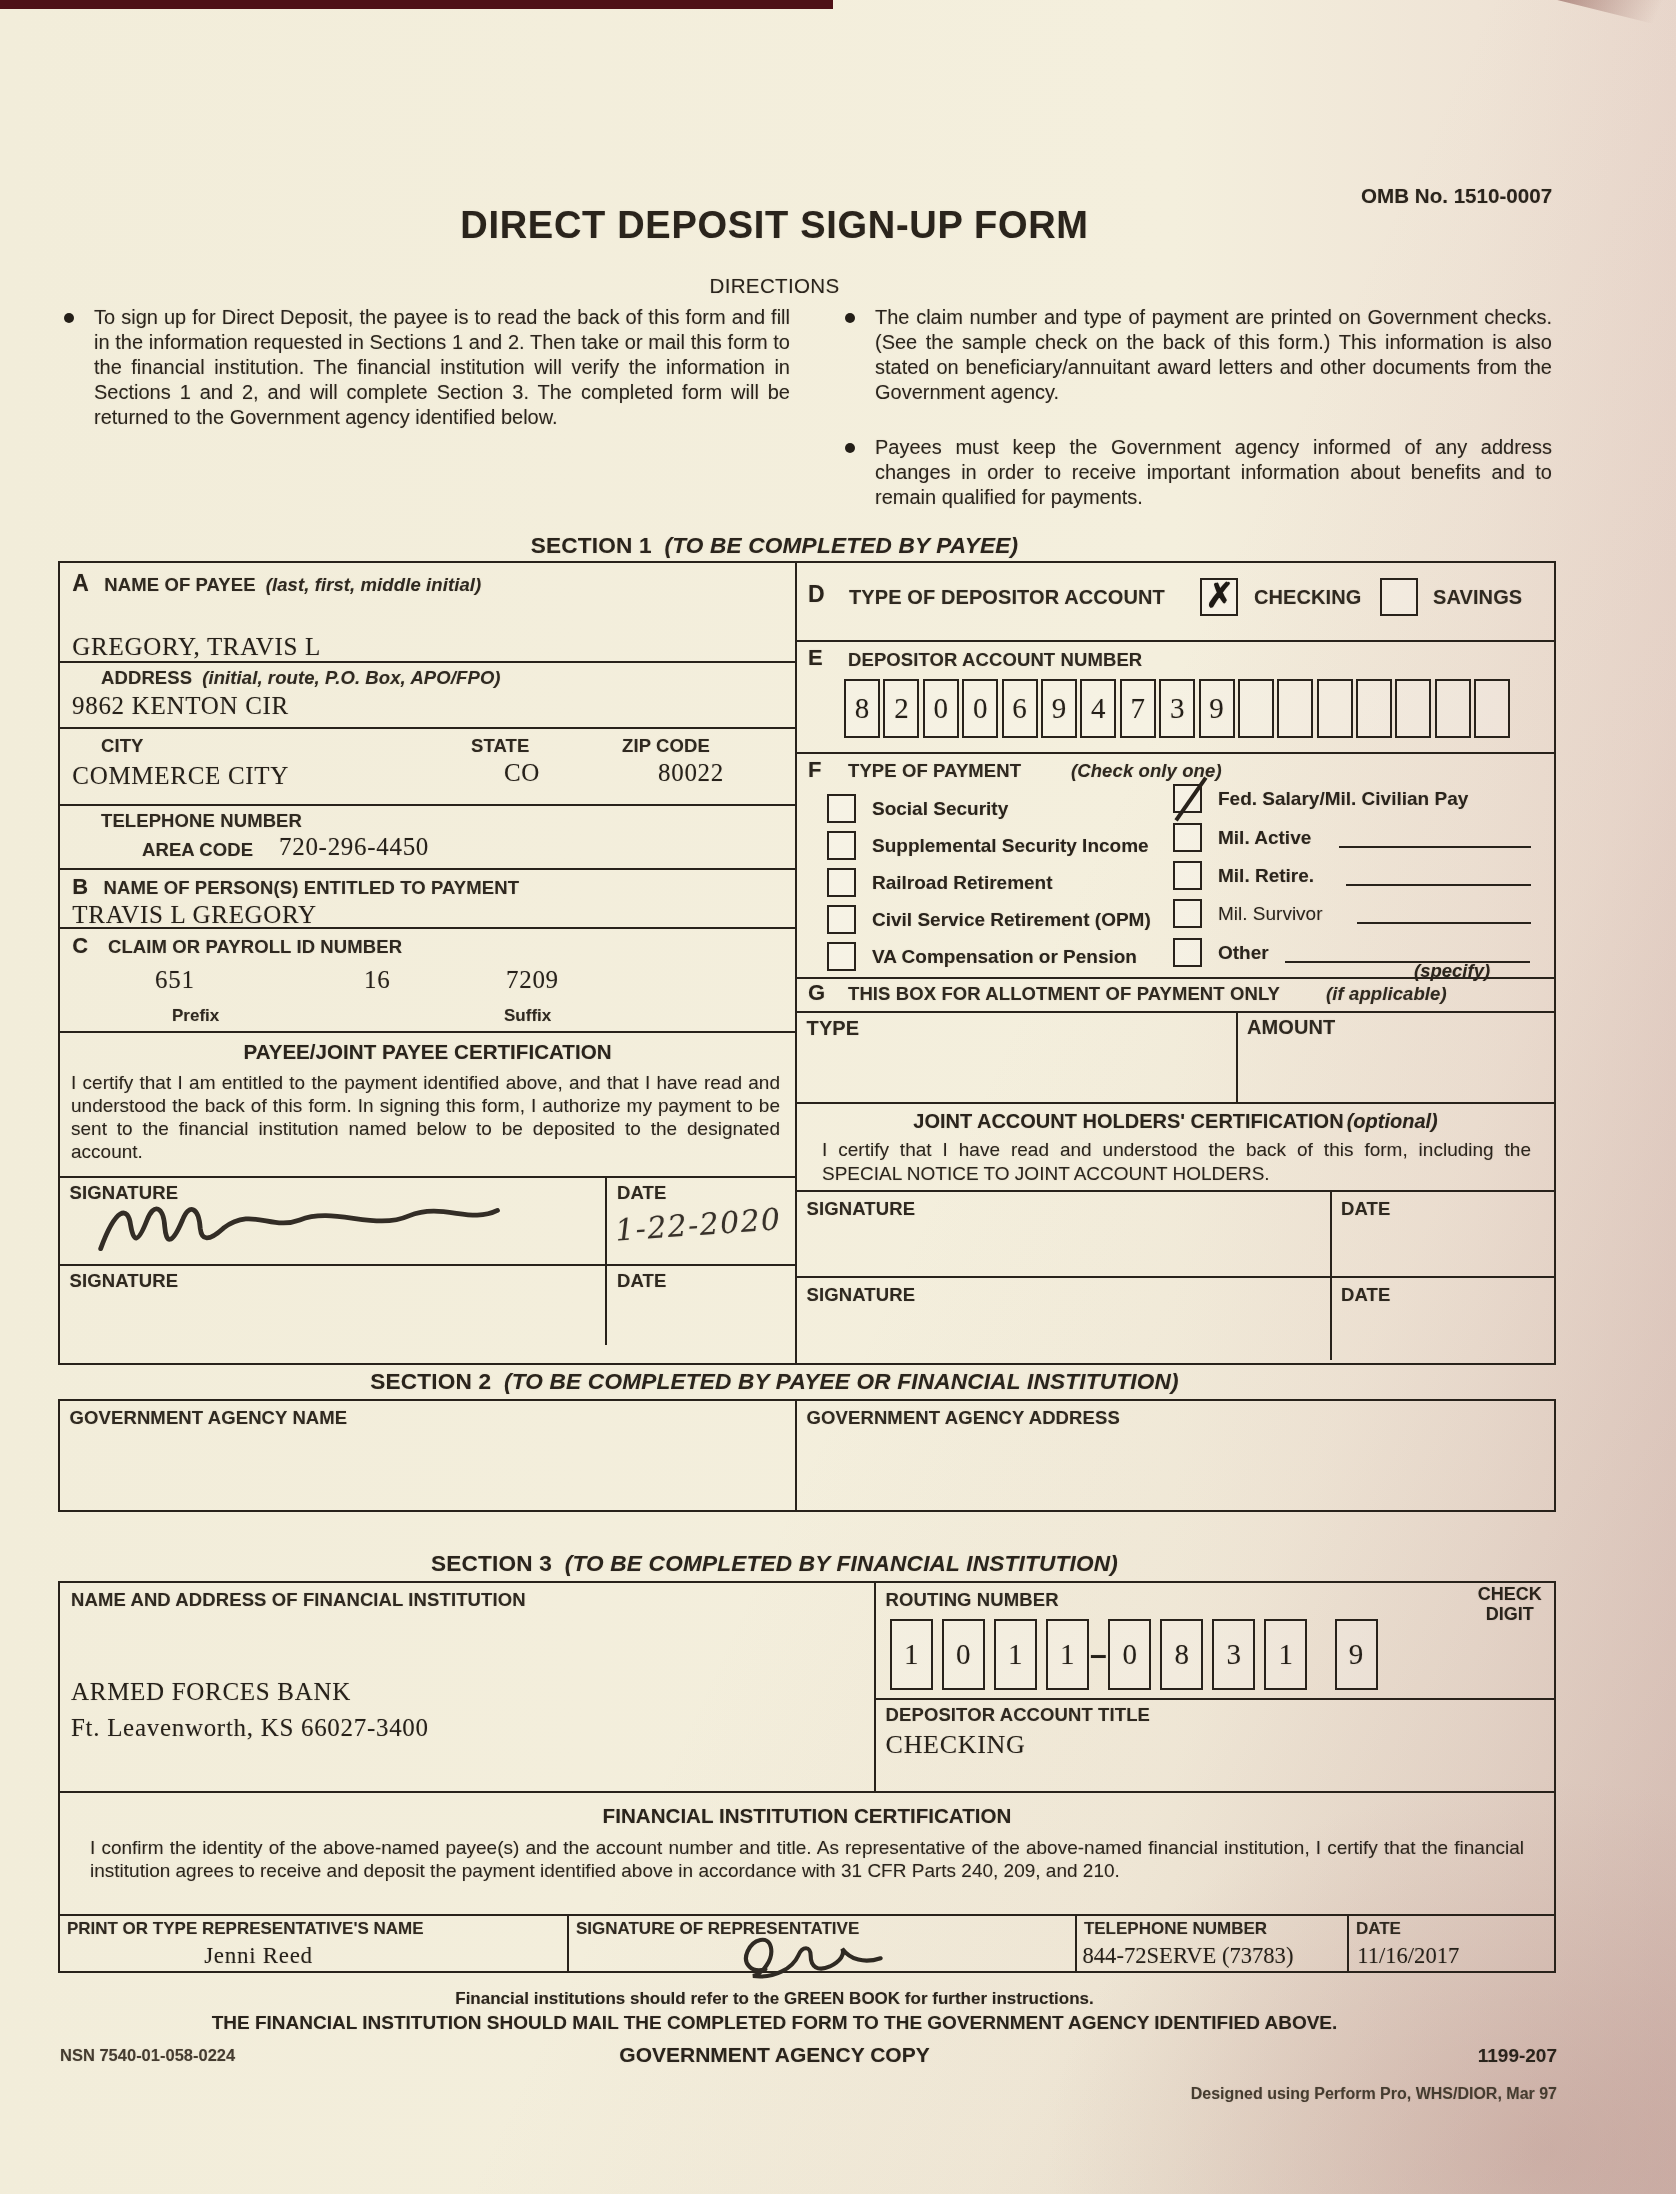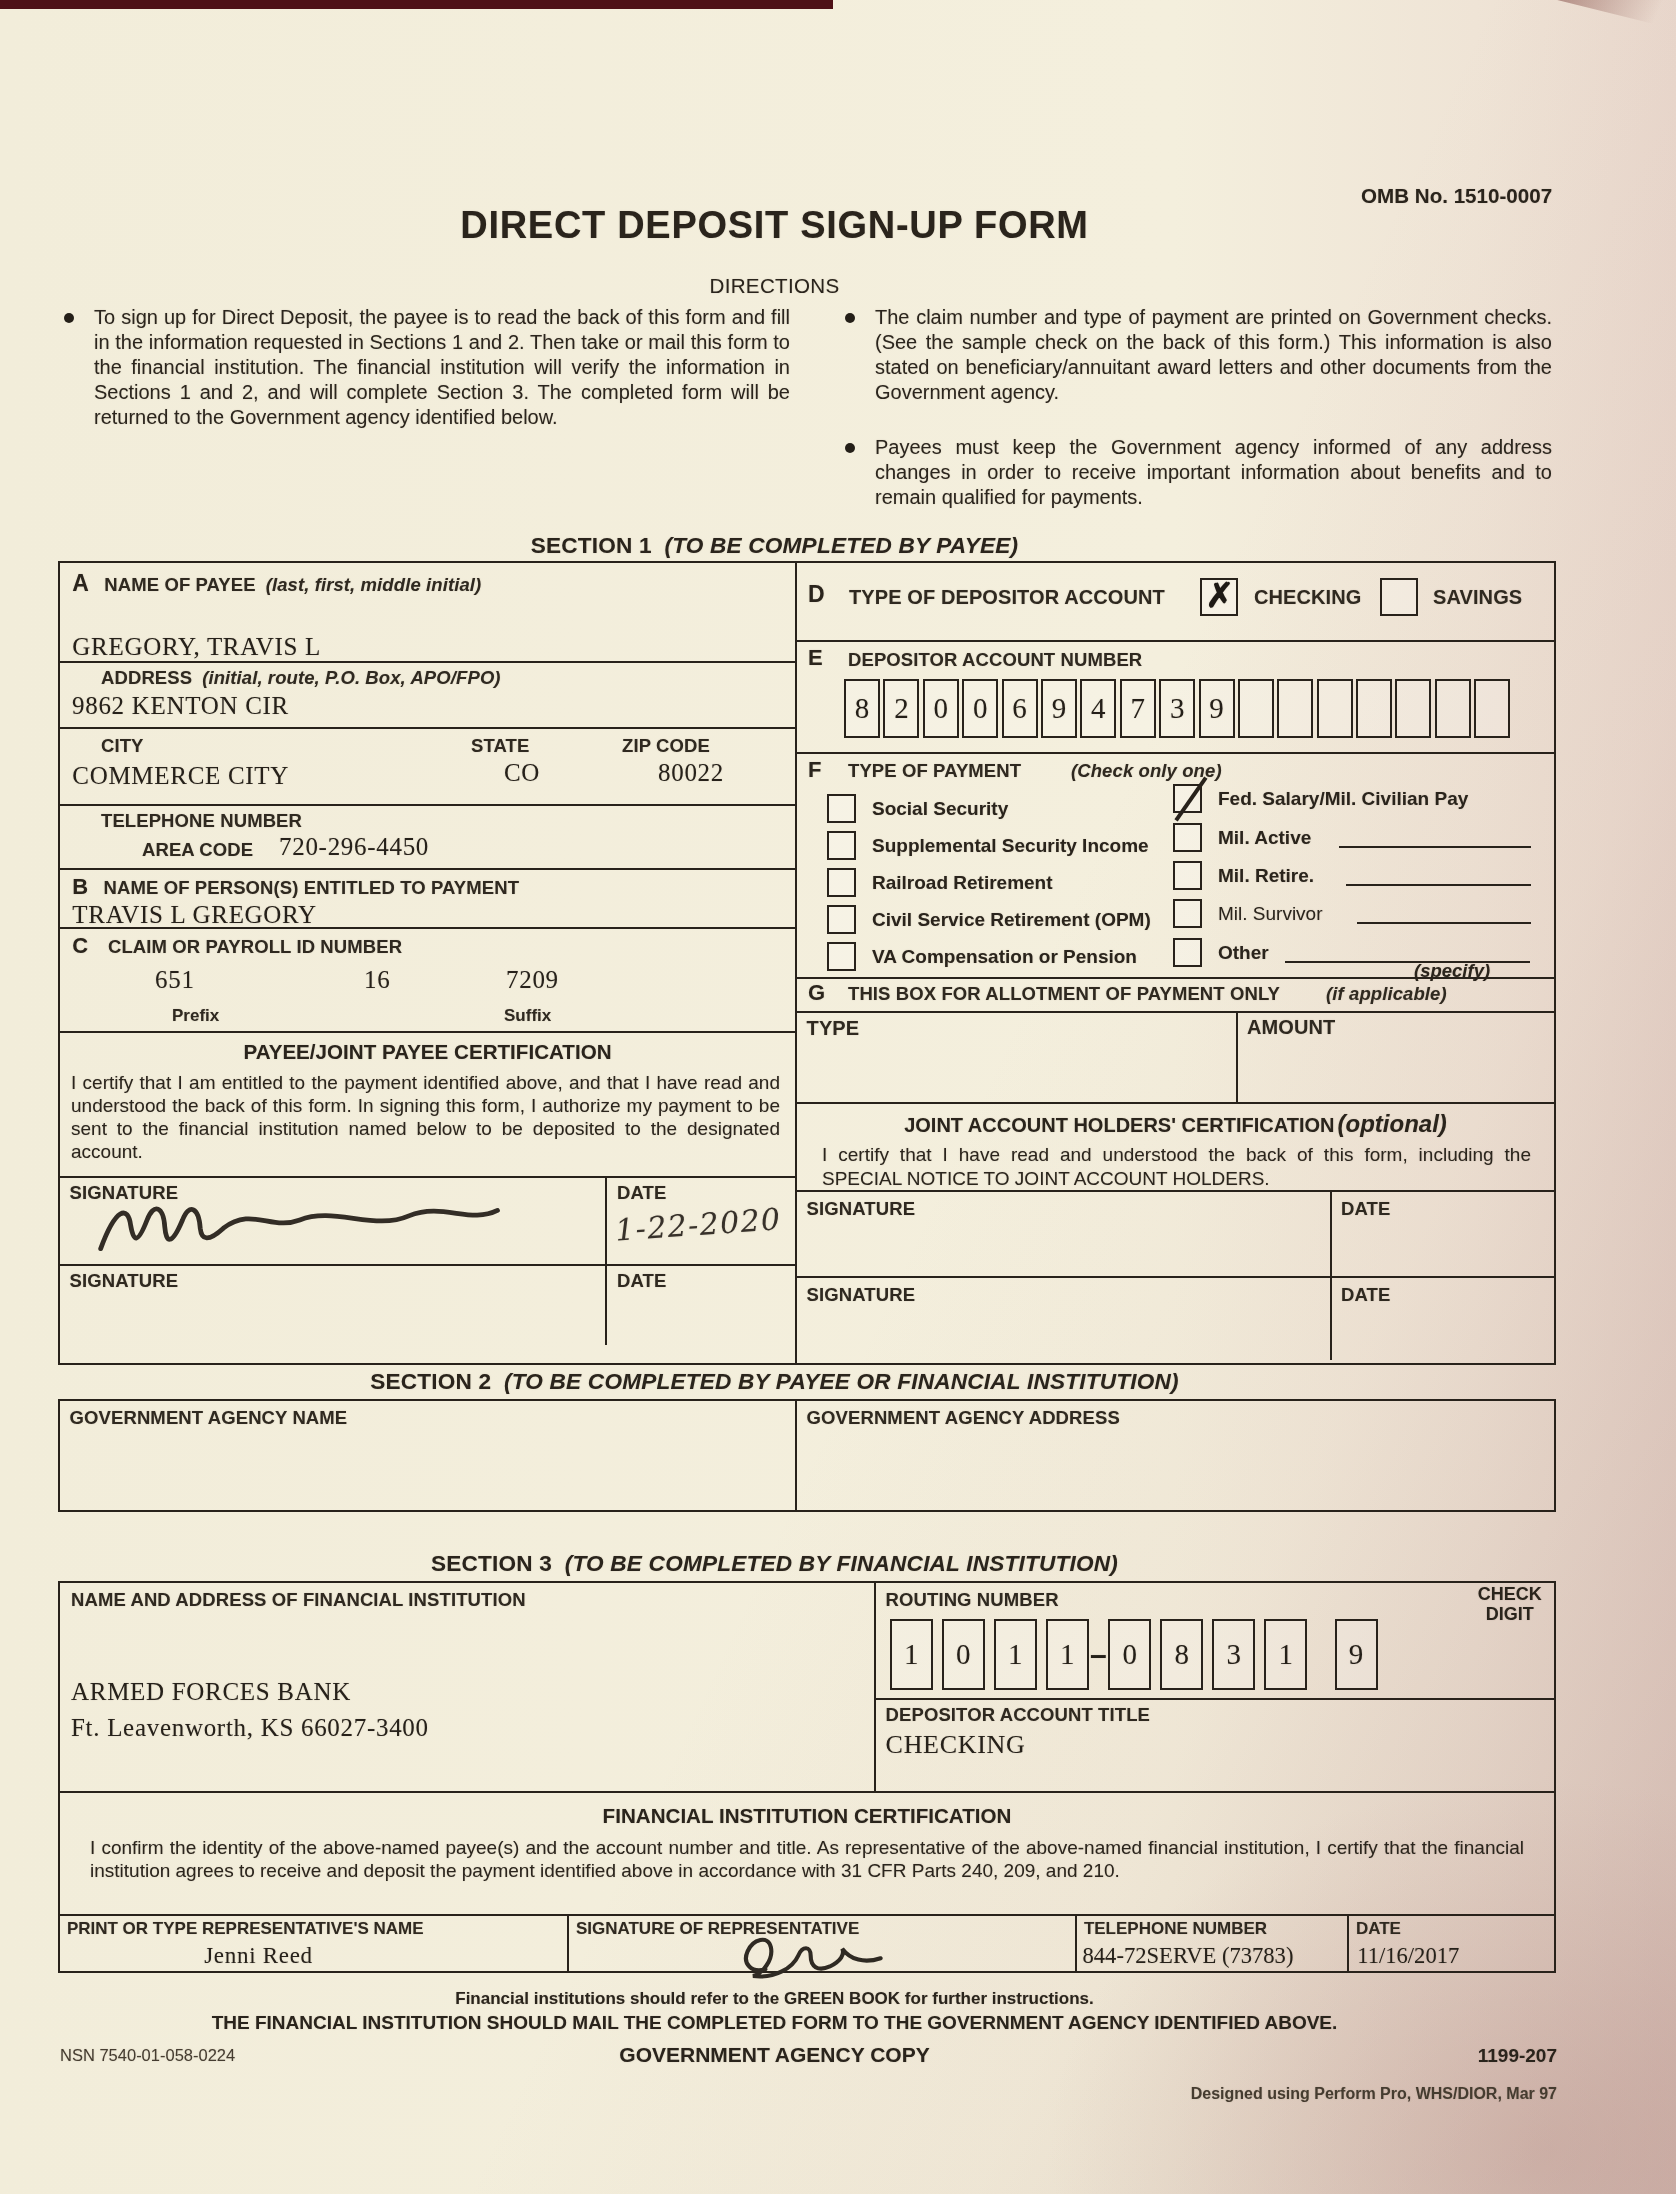--- a/index.html
+++ b/index.html
@@ -212,21 +212,21 @@
         <div class="abs" style="left:439px;top:32px;bottom:0;border-left:2.1px solid #28221b;"></div>
         <span class="lbl abs" style="left:9.6px;top:38px;font-size:20px;">TYPE</span>
         <span class="lbl abs" style="left:450px;top:37px;font-size:20px;">AMOUNT</span>
         <span class="val abs" style="left:13.7px;top:69px;"></span>
         <span class="val abs" style="left:453px;top:69px;"></span>
       </div>
 
       <div class="row" style="height:88px;">
         <div class="ctr" style="margin-top:5.5px;">
           <span style="font-size:20px;font-weight:700;">JOINT ACCOUNT HOLDERS' CERTIFICATION</span>
-          <span class="note" style="font-size:24px;font-weight:700;margin-left:0;">(optional)</span>
+          <span class="note" style="font-size:20px;font-weight:700;margin-left:0;">(optional)</span>
         </div>
         <div class="just" style="font-size:19px;line-height:24px;padding:5.5px 23px 0 25px;color:#2b251d;">I certify that I have read and understood the back of this form, including the SPECIAL NOTICE TO JOINT ACCOUNT HOLDERS.</div>
       </div>
 
       <div class="row" style="height:86px;">
         <span class="lbl abs" style="left:9.6px;top:5.5px;">SIGNATURE</span>
         <div class="abs" style="left:533px;top:0;bottom:0;border-left:2.1px solid #28221b;"></div>
         <span class="lbl abs" style="left:544px;top:5.5px;">DATE</span>
       </div>
 
@@ -316,19 +316,19 @@
       <div style="flex:1;position:relative;">
         <span class="lbl-sm abs" style="left:6.9px;top:2.7px;">DATE</span>
         <div class="val abs" style="left:8.2px;top:27.4px;font-size:22.6px;letter-spacing:0;">11/16/2017</div>
       </div>
     </div>
   </div>
 
   <div class="abs ctr" style="left:58px;top:1989px;width:1433px;font-size:17px;font-weight:700;">Financial institutions should refer to the GREEN BOOK for further instructions.</div>
   <div class="abs ctr" style="left:58px;top:2012px;width:1433px;font-size:19px;font-weight:700;">THE FINANCIAL INSTITUTION SHOULD MAIL THE COMPLETED FORM TO THE GOVERNMENT AGENCY IDENTIFIED ABOVE.</div>
 
-  <div class="abs" style="left:60px;top:2046px;font-size:16.5px;font-weight:400;color:#453c30;">NSN 7540-01-058-0224</div>
+  <div class="abs" style="left:60px;top:2046px;font-size:16.5px;font-weight:700;color:#453c30;">NSN 7540-01-058-0224</div>
   <div class="abs ctr" style="left:58px;top:2043px;width:1433px;font-size:21px;font-weight:700;">GOVERNMENT AGENCY COPY</div>
   <div class="abs" style="left:1351px;top:2045px;width:206px;text-align:right;font-size:19px;font-weight:700;">1199-207</div>
   <div class="abs" style="left:1077px;top:2085px;width:480px;text-align:right;font-size:16px;font-weight:700;color:#453c30;">Designed using Perform Pro, WHS/DIOR, Mar 97</div>
 
 </div>
 
 
 </body></html>

